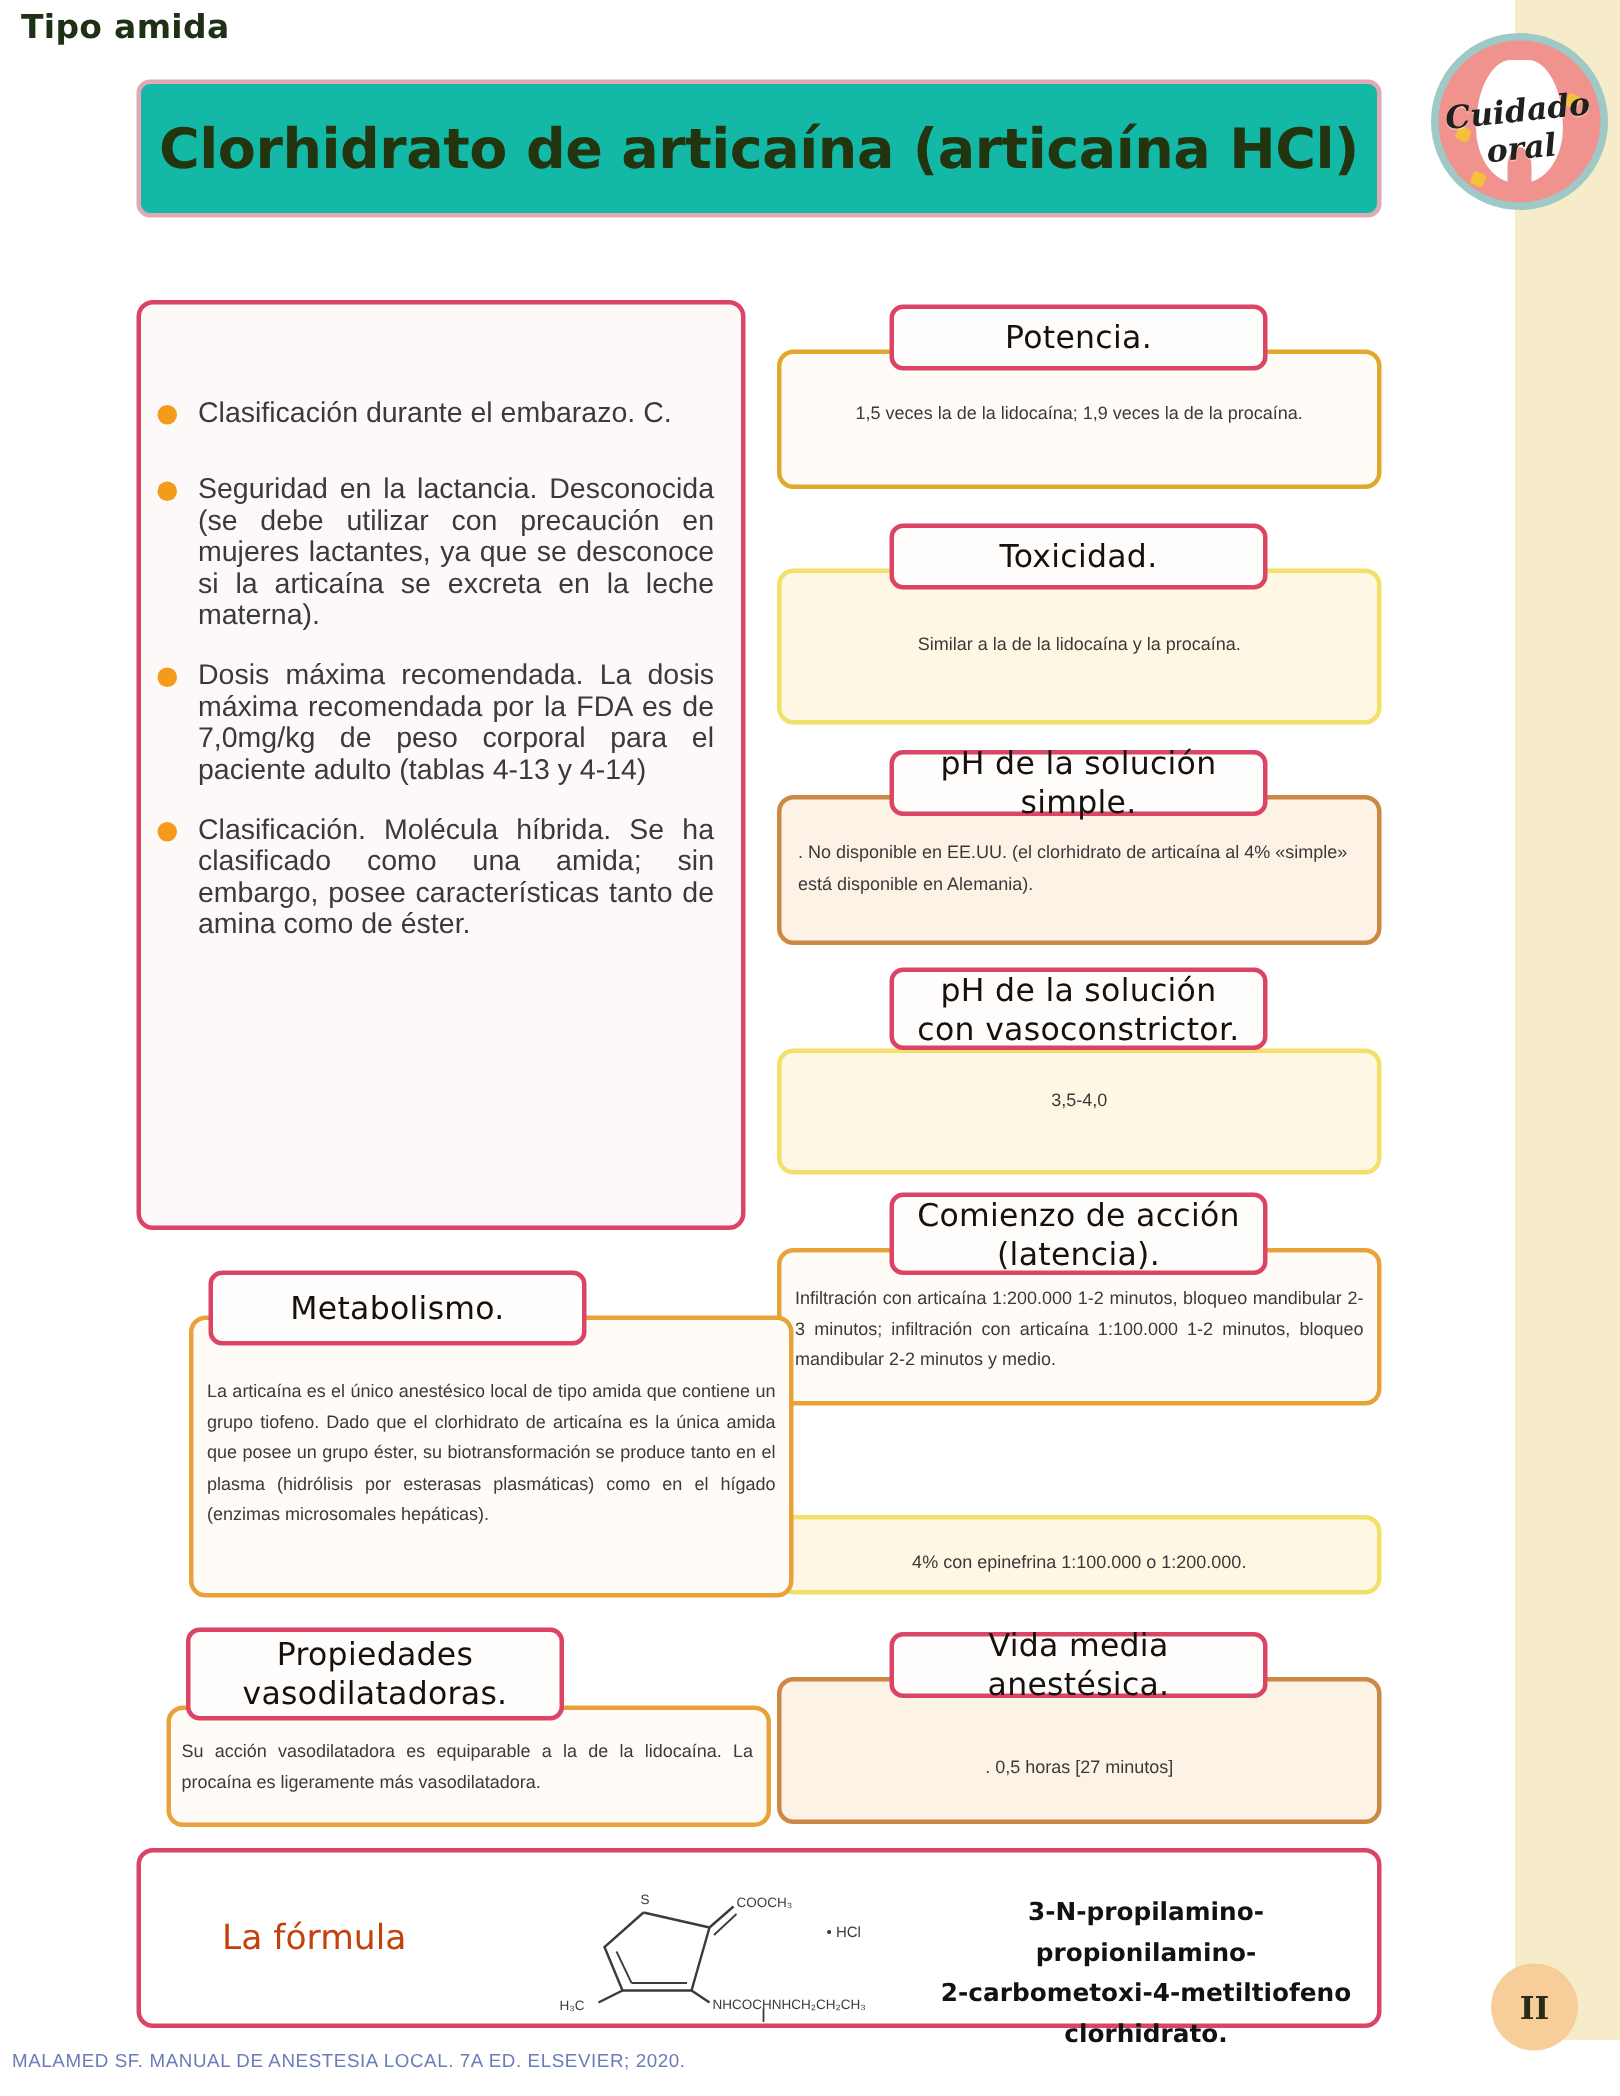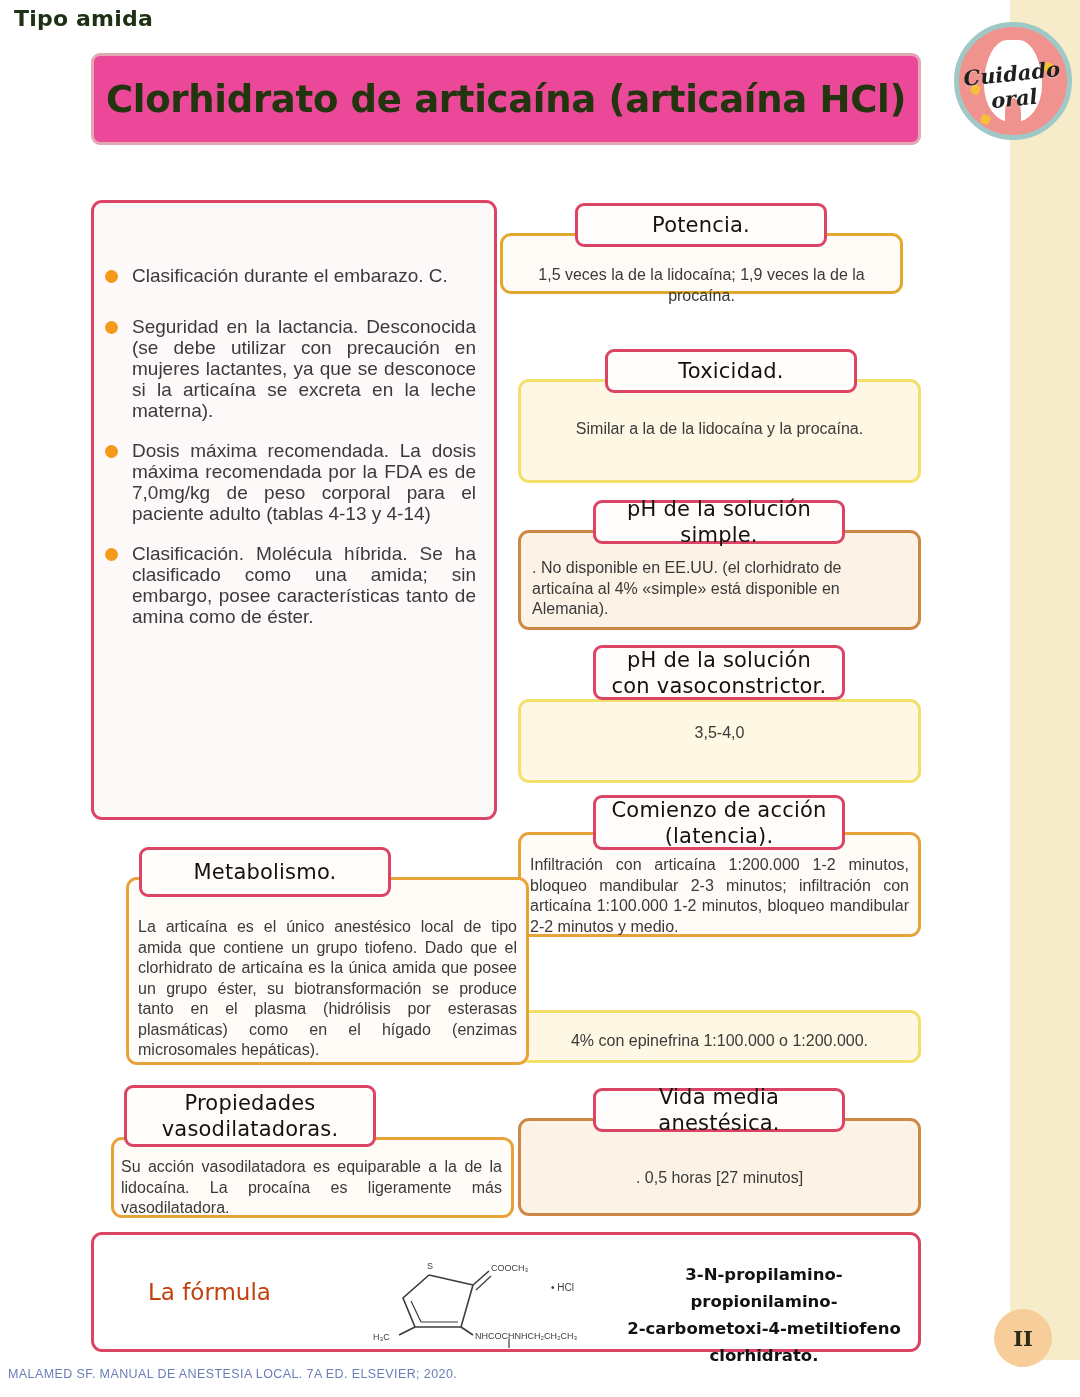--- a/index.html
+++ b/index.html
@@ -24,21 +24,21 @@
   .kicker {
     position: absolute; left: 14px; top: 6px;
     font-size: 22px; font-weight: bold;
     color: #1F3114;
     letter-spacing: 0.2px;
     font-family: "DejaVu Sans", sans-serif;
   }
   .title-banner {
     position: absolute; left: 91px; top: 53px;
     width: 830px; height: 92px;
-    background: #ec4899;
+    background: #14b8a6;
     border: 3px solid #E0A9B4;
     border-radius: 9px;
     display: flex; align-items: center; justify-content: center;
   }
   .title-banner span {
     font-family: "DejaVu Sans", sans-serif;
     font-size: 37px; font-weight: bold;
     color: #22350F;
     letter-spacing: -0.3px;
   }
@@ -130,21 +130,21 @@
   .card .badge span {
     font-family: "DejaVu Sans", sans-serif;
     font-size: 21px; font-weight: normal;
     color: #15110C;
     line-height: 26px;
     letter-spacing: 0.2px;
   }
   .card .text {
     position: absolute; z-index: 2;
     left: 14px; right: 14px;
-    font-size: 16px; line-height: 20.5px;
+    font-size: 12px; line-height: 20.5px;
     color: #3A3A3A;
   }
   .just { text-align: justify; }
   .ctr  { text-align: center; }
   
   .formula {
     position: absolute; left: 91px; top: 1232px;
     width: 830px; height: 120px;
     border: 3px solid #DC4465;
     border-radius: 11px;
@@ -211,31 +211,31 @@
 
   <div class="panel pink-panel" style="left:91px; top:200px; width:406px; height:620px;">
     <ul class="bullets" style="margin:62px 18px 0 0;">
       <li>Clasificación durante el embarazo. C.</li>
       <li style="margin-top:30px;">Seguridad en la lactancia. Desconocida (se debe utilizar con precaución en mujeres lactantes, ya que se desconoce si la articaína se excreta en la leche materna).</li>
       <li style="margin-top:8px;">Dosis máxima recomendada. La dosis máxima recomendada por la FDA es de 7,0mg/kg de peso corporal para el paciente adulto (tablas 4-13 y 4-14)</li>
       <li style="margin-top:8px;">Clasificación. Molécula híbrida. Se ha clasificado como una amida; sin embargo, posee características tanto de amina como de éster.</li>
     </ul>
   </div>
 
-  <div class="card" style="left:500px; top:203px; width:403px; height:91px;">
+  <div class="card" style="left:518px; top:203px; width:403px; height:123px;">
     <div class="body" style="border-color:#E0A92E; background:#FFFCF8;"></div>
     <div class="badge" style="left:75px; width:252px; height:44px;">
       <span>Potencia.</span>
     </div>
     <div class="text ctr" style="top:62px;">1,5 veces la de la lidocaína; 1,9 veces la de la procaína.</div>
   </div>
 
   <div class="card" style="left:518px; top:349px; width:403px; height:134px;">
     <div class="body" style="border-color:#F2E06A; background:#FDF7E4;"></div>
-    <div class="badge" style="left:87px; width:252px; height:44px;text-align:right;">
+    <div class="badge" style="left:75px; width:252px; height:44px;text-align:right;">
       <span>Toxicidad.</span>
     </div>
     <div class="text ctr" style="top:70px;">Similar a la de la lidocaína y la procaína.</div>
   </div>
 
   <div class="card" style="left:518px; top:500px; width:403px; height:130px;">
     <div class="body" style="border-color:#CC8844; background:#FCF3E6;"></div>
     <div class="badge" style="left:75px; width:252px; height:44px;">
       <span>pH de la solución simple.</span>
     </div>

